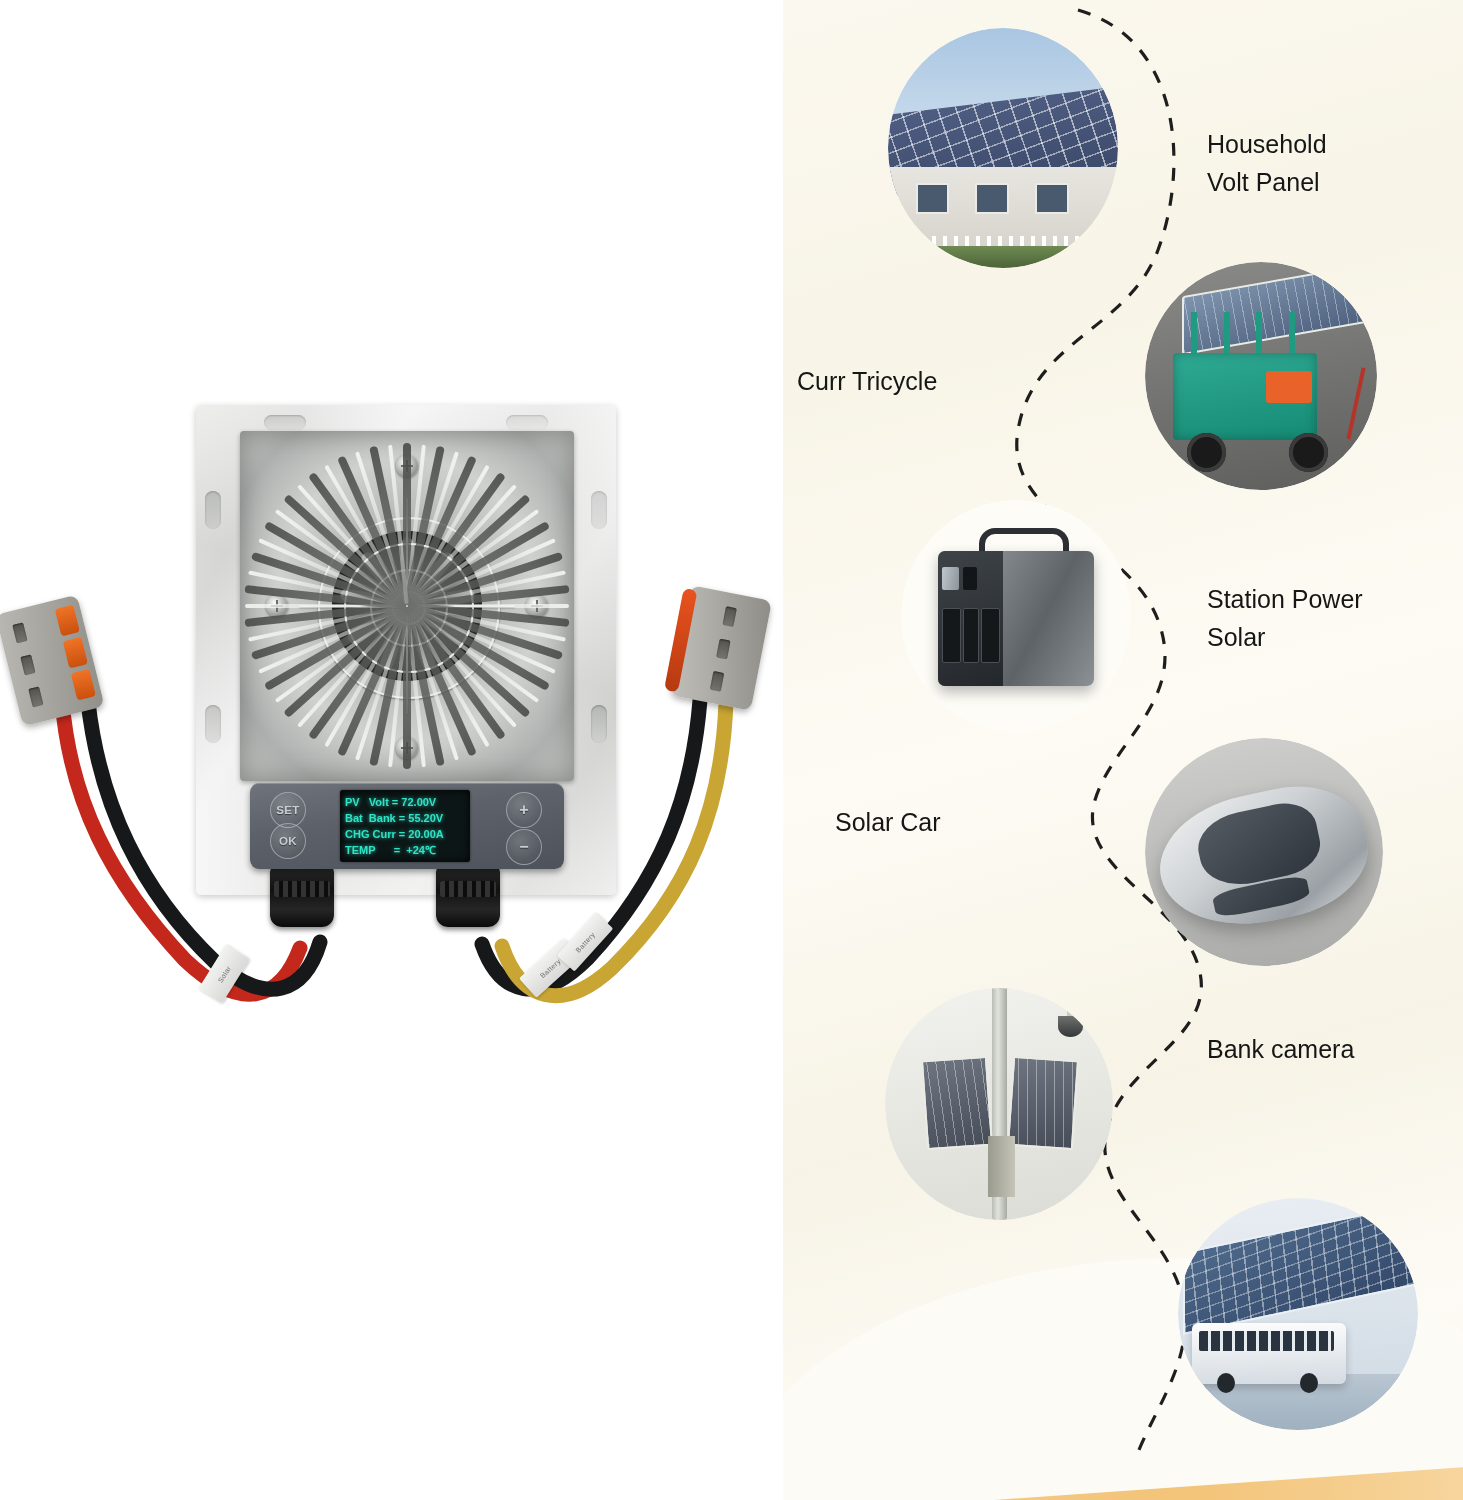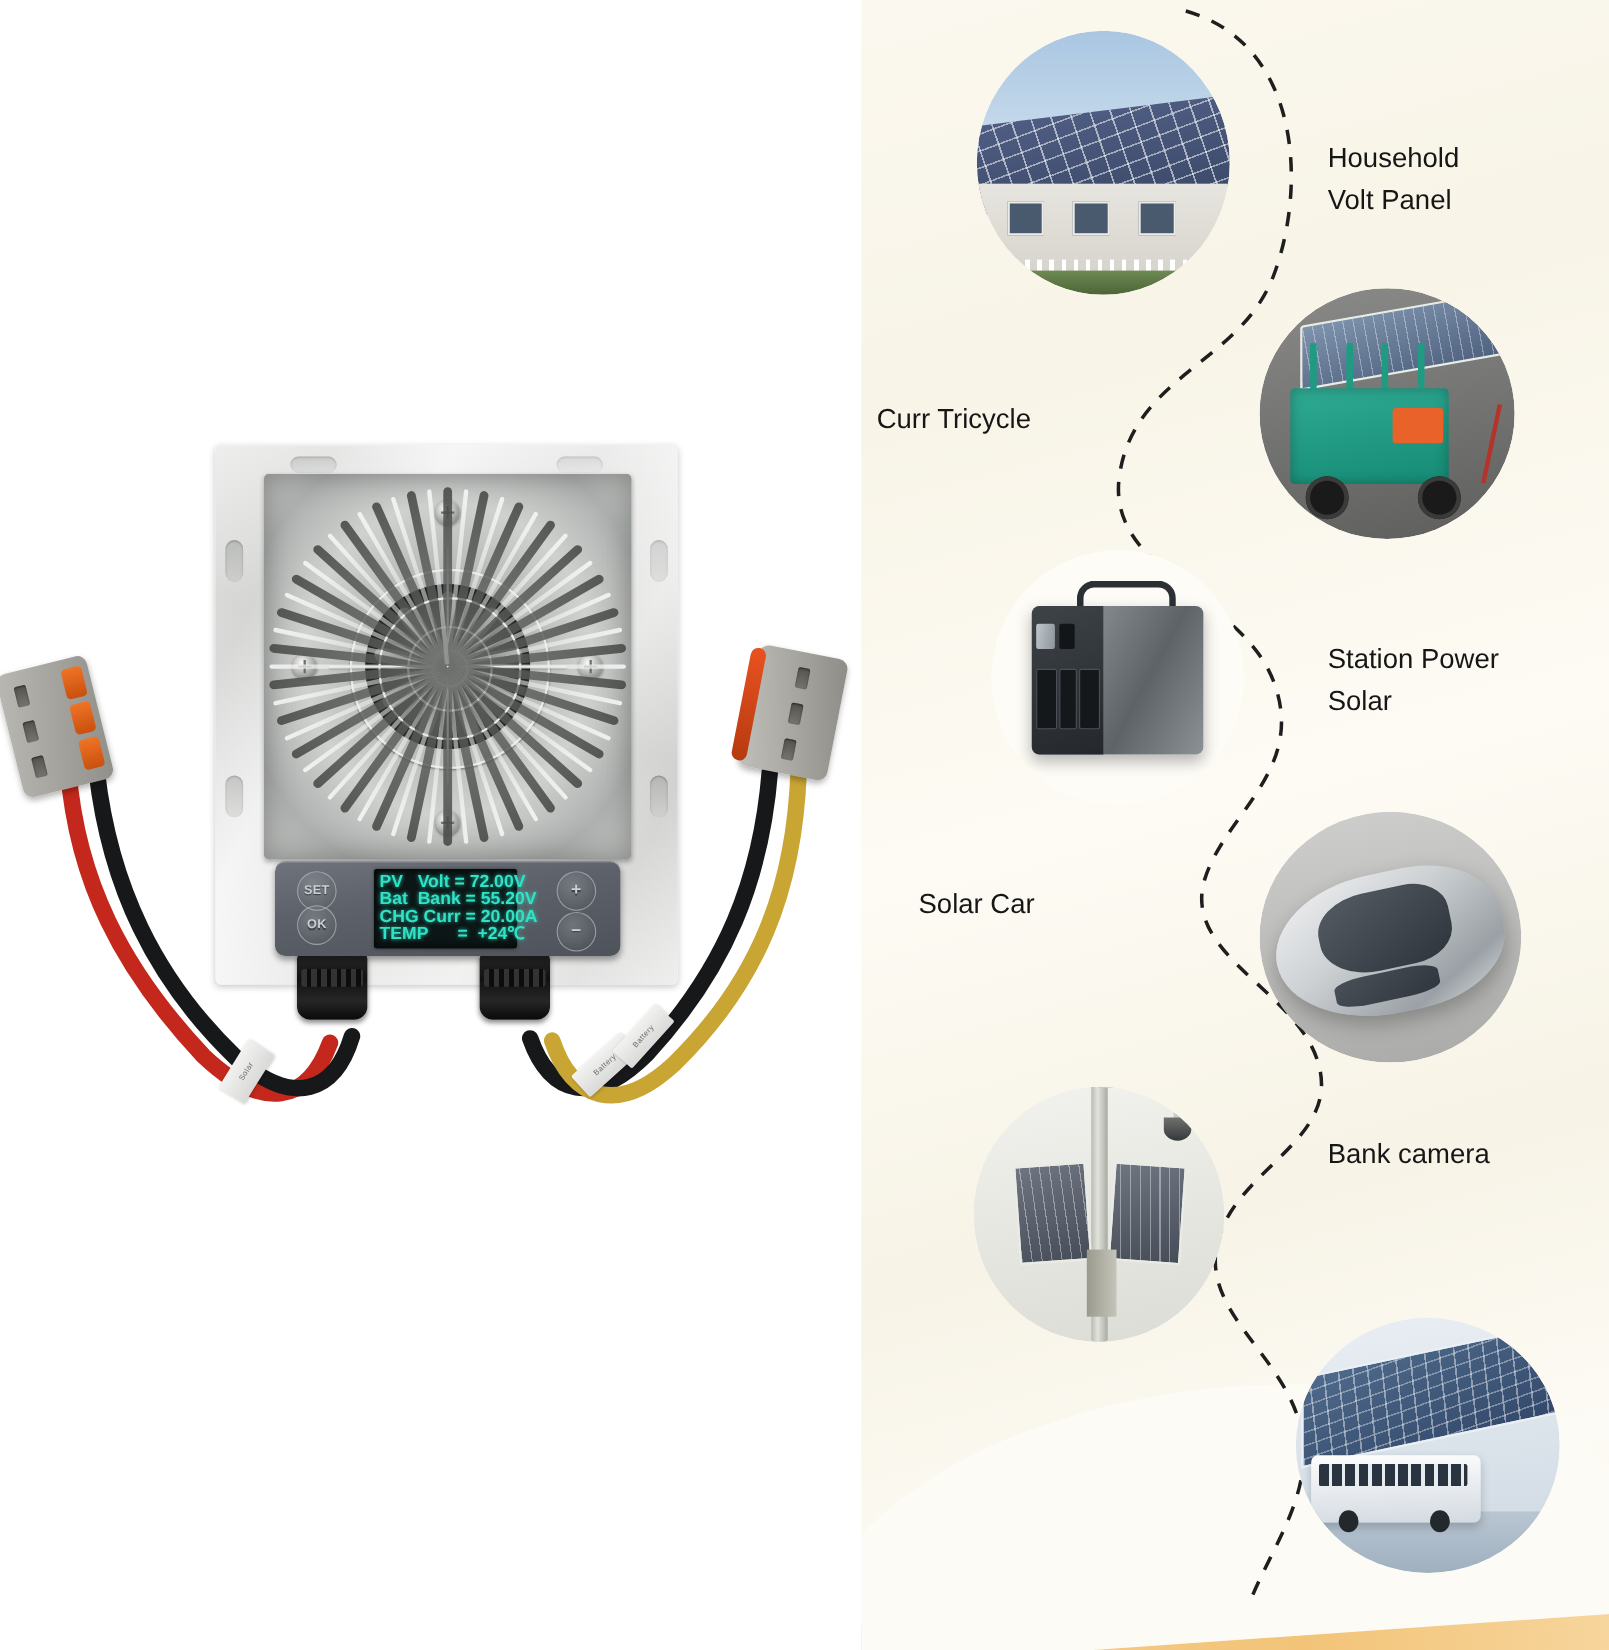--- a/index.html
+++ b/index.html
@@ -72,21 +72,21 @@
   .btn{position:absolute;width:34px;height:34px;border-radius:50%;
     border:1.3px solid rgba(190,196,204,.62);
     background:radial-gradient(circle at 40% 34%,rgba(255,255,255,.16),rgba(0,0,0,.1));
     color:#c9ced6;font-size:11.5px;font-weight:bold;letter-spacing:.3px;
     display:flex;align-items:center;justify-content:center;text-shadow:0 1px 1px rgba(0,0,0,.5);}
   .btn.b-set{left:20px;top:9px;} .btn.b-ok{left:20px;top:40px;}
   .btn.b-plus{right:22px;top:9px;font-size:16px;} .btn.b-minus{right:22px;top:46px;font-size:16px;}
   .lcd{position:absolute;left:90px;top:7px;width:130px;height:72px;border-radius:3px;
     background:#0c1616;box-shadow:inset 0 0 9px rgba(0,0,0,.9), 0 0 3px rgba(0,0,0,.5);
     padding:4px 5px;box-sizing:border-box;}
-  .lcdline{color:#2fe3c6;font-family:"Liberation Sans",sans-serif;font-size:16px;font-weight:bold;
+  .lcdline{color:#2fe3c6;font-family:"Liberation Sans",sans-serif;font-size:11px;font-weight:bold;
     line-height:16px;white-space:pre;text-shadow:0 0 4px rgba(47,227,198,.8);}
 
   
   .gland{position:absolute;width:64px;height:62px;border-radius:7px 7px 12px 12px;
     background:linear-gradient(180deg,#2b2b2b 0%,#111 40%,#262626 72%,#0a0a0a 100%);
     box-shadow:0 3px 5px rgba(0,0,0,.45);}
   .gland::before{content:"";position:absolute;left:4px;top:16px;right:4px;height:16px;
     background:repeating-linear-gradient(90deg,#333 0 5px,#0c0c0c 5px 9px);border-radius:3px;}
   .gland.g-l{left:74px;top:460px;} .gland.g-r{left:240px;top:460px;}
 

